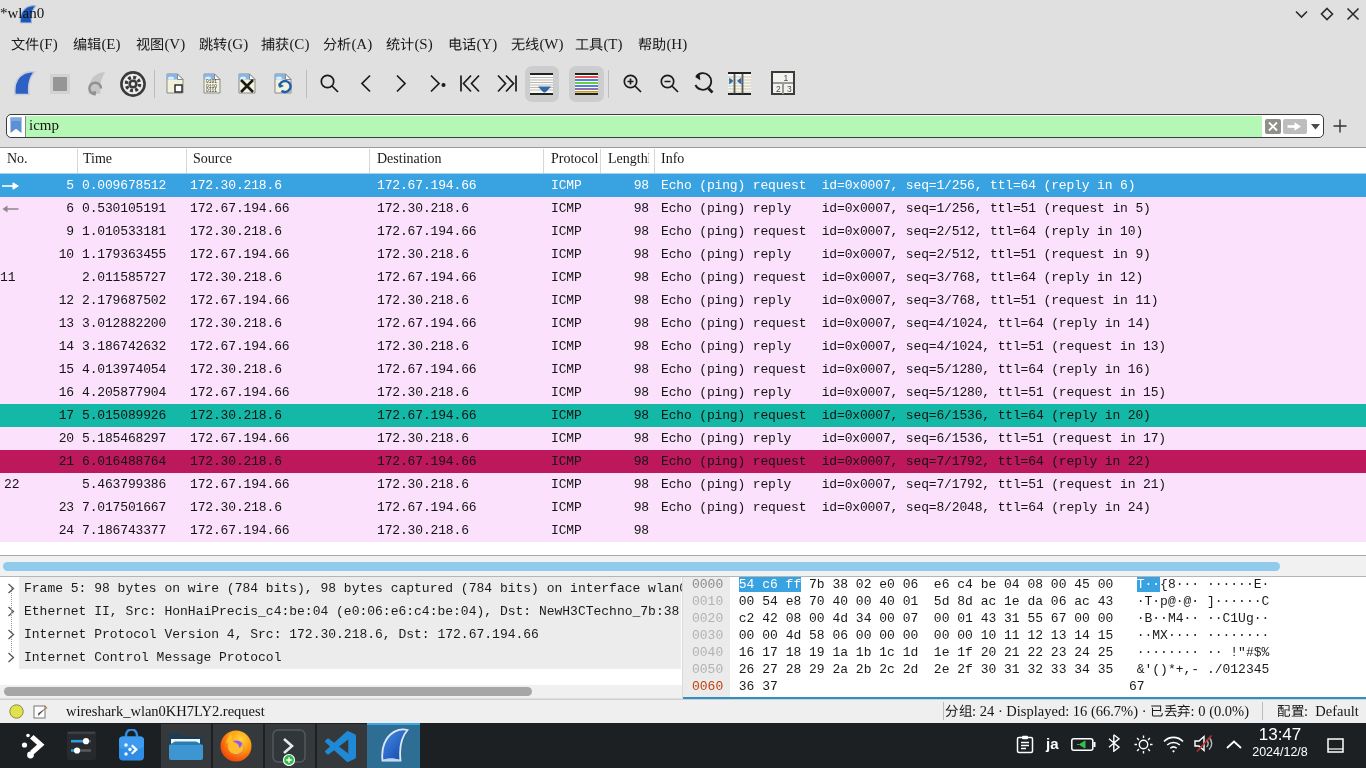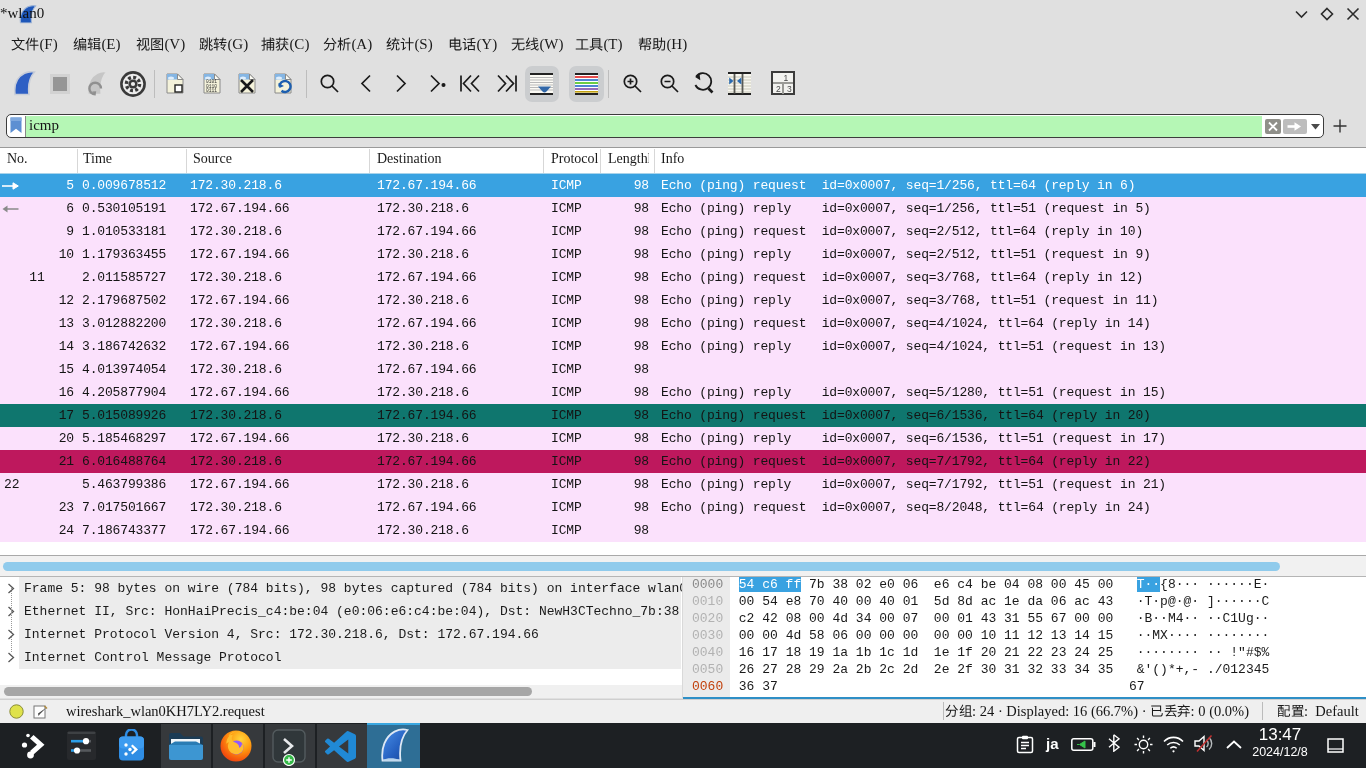--- a/index.html
+++ b/index.html
@@ -277,21 +277,21 @@
 <div class="trow" style="top:243px;background:#fbe1fc;color:#141414">
 <span class="cell" style="left:0;width:74px;text-align:right">10</span>
 <span class="cell" style="left:82px">1.179363455</span>
 <span class="cell" style="left:190px">172.67.194.66</span>
 <span class="cell" style="left:377px">172.30.218.6</span>
 <span class="cell" style="left:551px">ICMP</span>
 <span class="cell" style="left:600px;width:49px;text-align:right">98</span>
 <span class="cell" style="left:661px">Echo&nbsp;(ping)&nbsp;reply&nbsp;&nbsp;&nbsp;&nbsp;id=0x0007,&nbsp;seq=2/512,&nbsp;ttl=51&nbsp;(request&nbsp;in&nbsp;9)</span>
 </div>
 <div class="trow" style="top:266px;background:#fbe1fc;color:#141414">
-<span class="cell" style="left:0;width:74px;text-align:center">11</span>
+<span class="cell" style="left:0;width:74px;text-align:left">11</span>
 <span class="cell" style="left:82px">2.011585727</span>
 <span class="cell" style="left:190px">172.30.218.6</span>
 <span class="cell" style="left:377px">172.67.194.66</span>
 <span class="cell" style="left:551px">ICMP</span>
 <span class="cell" style="left:600px;width:49px;text-align:right">98</span>
 <span class="cell" style="left:661px">Echo&nbsp;(ping)&nbsp;request&nbsp;&nbsp;id=0x0007,&nbsp;seq=3/768,&nbsp;ttl=64&nbsp;(reply&nbsp;in&nbsp;12)</span>
 </div>
 <div class="trow" style="top:289px;background:#fbe1fc;color:#141414">
 <span class="cell" style="left:0;width:74px;text-align:right">12</span>
 <span class="cell" style="left:82px">2.179687502</span>
@@ -319,31 +319,32 @@
 <span class="cell" style="left:600px;width:49px;text-align:right">98</span>
 <span class="cell" style="left:661px">Echo&nbsp;(ping)&nbsp;reply&nbsp;&nbsp;&nbsp;&nbsp;id=0x0007,&nbsp;seq=4/1024,&nbsp;ttl=51&nbsp;(request&nbsp;in&nbsp;13)</span>
 </div>
 <div class="trow" style="top:358px;background:#fbe1fc;color:#141414">
 <span class="cell" style="left:0;width:74px;text-align:right">15</span>
 <span class="cell" style="left:82px">4.013974054</span>
 <span class="cell" style="left:190px">172.30.218.6</span>
 <span class="cell" style="left:377px">172.67.194.66</span>
 <span class="cell" style="left:551px">ICMP</span>
 <span class="cell" style="left:600px;width:49px;text-align:right">98</span>
+<span class="cell" style="left:661px">Echo&nbsp;(ping)&nbsp;request&nbsp;&nbsp;id=0x0007,&nbsp;seq=5/1280,&nbsp;ttl=64&nbsp;(reply&nbsp;in&nbsp;16)</span>
 </div>
 <div class="trow" style="top:381px;background:#fbe1fc;color:#141414">
 <span class="cell" style="left:0;width:74px;text-align:right">16</span>
 <span class="cell" style="left:82px">4.205877904</span>
 <span class="cell" style="left:190px">172.67.194.66</span>
 <span class="cell" style="left:377px">172.30.218.6</span>
 <span class="cell" style="left:551px">ICMP</span>
 <span class="cell" style="left:600px;width:49px;text-align:right">98</span>
 <span class="cell" style="left:661px">Echo&nbsp;(ping)&nbsp;reply&nbsp;&nbsp;&nbsp;&nbsp;id=0x0007,&nbsp;seq=5/1280,&nbsp;ttl=51&nbsp;(request&nbsp;in&nbsp;15)</span>
 </div>
-<div class="trow" style="top:404px;background:#0f766e;color:#141414">
+<div class="trow" style="top:404px;background:#14b8a6;color:#141414">
 <span class="cell" style="left:0;width:74px;text-align:right">17</span>
 <span class="cell" style="left:82px">5.015089926</span>
 <span class="cell" style="left:190px">172.30.218.6</span>
 <span class="cell" style="left:377px">172.67.194.66</span>
 <span class="cell" style="left:551px">ICMP</span>
 <span class="cell" style="left:600px;width:49px;text-align:right">98</span>
 <span class="cell" style="left:661px">Echo&nbsp;(ping)&nbsp;request&nbsp;&nbsp;id=0x0007,&nbsp;seq=6/1536,&nbsp;ttl=64&nbsp;(reply&nbsp;in&nbsp;20)</span>
 </div>
 <div class="trow" style="top:427px;background:#fbe1fc;color:#141414">
 <span class="cell" style="left:0;width:74px;text-align:right">20</span>

